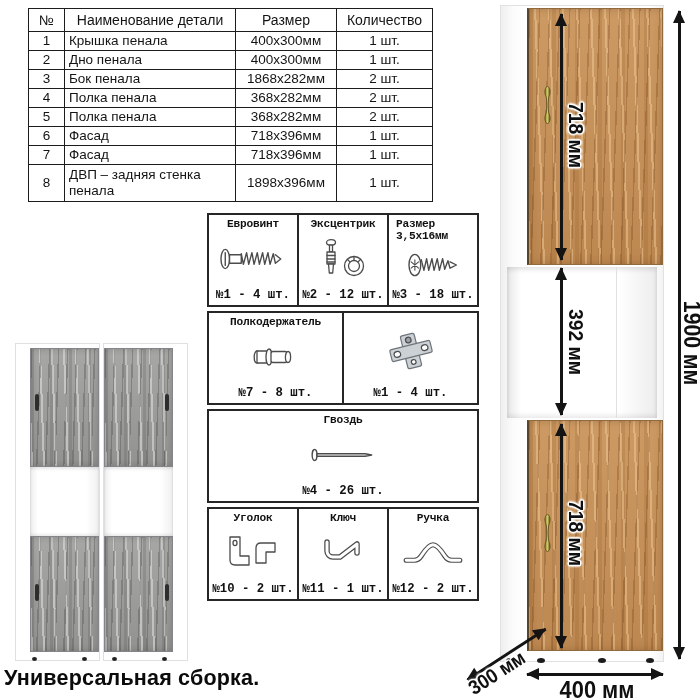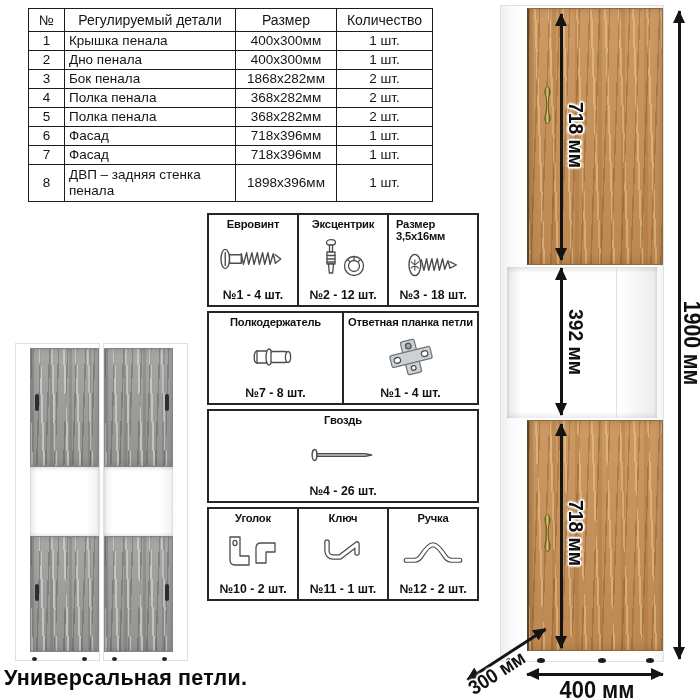--- a/index.html
+++ b/index.html
@@ -11,21 +11,21 @@
                font-size:13.5px;color:#141414;table-layout:fixed;}
   #parts-table th,#parts-table td{border:1.6px solid #1c1c1c;padding:0 4px;line-height:1.2;
                overflow:hidden;}
   #parts-table th{font-weight:400;text-align:center;height:22px;font-size:14px;}
   #parts-table td{height:18px;text-align:center;}
   #parts-table td.nm{text-align:left;margin-left:45px;}
   #parts-table tr.tall td{height:36px;}
 
   
   #hw{position:absolute;left:207px;top:213px;width:272px;}
-  .hw-row{display:flex;margin-bottom:4px;border:2px solid #262626;background:#fff;box-sizing:border-box;}
+  .hw-row{display:flex;margin-bottom:4px;border:2px solid #262626;background:#fff;box-sizing:border-box;font-family:Liberation Mono, monospace;}
   .hw-cell{flex:1 1 0;box-sizing:border-box;height:90px;border-left:2px solid #262626;
            display:flex;flex-direction:column;align-items:center;justify-content:space-between;
            padding:3px 2px 3px;}
   .hw-cell:first-child{border-left:none;}
   .hw-title{font-size:11.2px;font-weight:700;text-align:center;line-height:1.1;letter-spacing:-0.2px;width:100%;}
   .hw-title.left{text-align:left;padding-left:5px;box-sizing:border-box;}
   .hw-qty{font-size:12.3px;font-weight:700;}
   .hw-icon{flex:1;display:flex;align-items:center;justify-content:center;width:100%;}
   .hw-icon svg{max-height:42px;}
 
@@ -106,21 +106,21 @@
   <table id="parts-table">
     <colgroup>
         <col style="width:36px">
         <col style="width:171px">
         <col style="width:101px">
         <col style="width:96px">
       </colgroup>
     <tbody>
         <tr>
       <th>№</th>
-      <th>Регулируемый детали</th>
+      <th>Наименование детали</th>
       <th>Размер</th>
       <th>Количество</th>
     </tr>
     <tr>
       <td>1</td>
       <td class="nm">Крышка пенала</td>
       <td>400х300мм</td>
       <td>1 шт.</td>
     </tr>
     <tr>
@@ -221,21 +221,20 @@
               <ellipse cx="7" cy="15" rx="2.8" ry="6"></ellipse>
               <rect x="7" y="9" width="10" height="12"></rect>
               <ellipse cx="19" cy="15" rx="3" ry="8"></ellipse>
               <rect x="21" y="9.5" width="16" height="11" rx="2"></rect>
               <ellipse cx="38" cy="15" rx="2.6" ry="5.5"></ellipse>
             </svg>
         </div>
         <div class="hw-qty">№7 - 8 шт.</div>
       </div>
       <div class="hw-cell">
-        <div class="hw-title">Ответная планка петли</div>
         <div class="hw-icon">
           <svg width="60" height="44" viewBox="0 0 64 44" class="ic">
               <g transform="rotate(-14 32 22)">
                 <rect class="metal" x="24.5" y="4" width="15" height="36" rx="2"></rect>
                 <rect class="metal" x="10" y="15.5" width="44" height="13" rx="2"></rect>
                 <ellipse cx="17" cy="22" rx="3.5" ry="3" fill="#fff"></ellipse>
                 <ellipse cx="47" cy="22" rx="3.5" ry="3" fill="#fff"></ellipse>
                 <circle cx="32" cy="10" r="3" fill="#9aa1a7"></circle>
                 <circle cx="32" cy="34" r="2.5" fill="#fff"></circle>
               </g>
@@ -351,15 +350,15 @@
       <div class="mdoor t greywood"></div>
       <div class="mniche"></div>
       <div class="mdoor b2 greywood"></div>
       <div class="mhandle mh1"></div>
       <div class="mhandle mh2"></div>
       <div class="mfoot" style="left:8px"></div>
       <div class="mfoot" style="left:58px"></div>
     </div>
   </div>
 
-  <div id="caption">Универсальная петли.</div>
+  <div id="caption">Универсальная сборка.</div>
 
 </div>
 
 </body></html>

